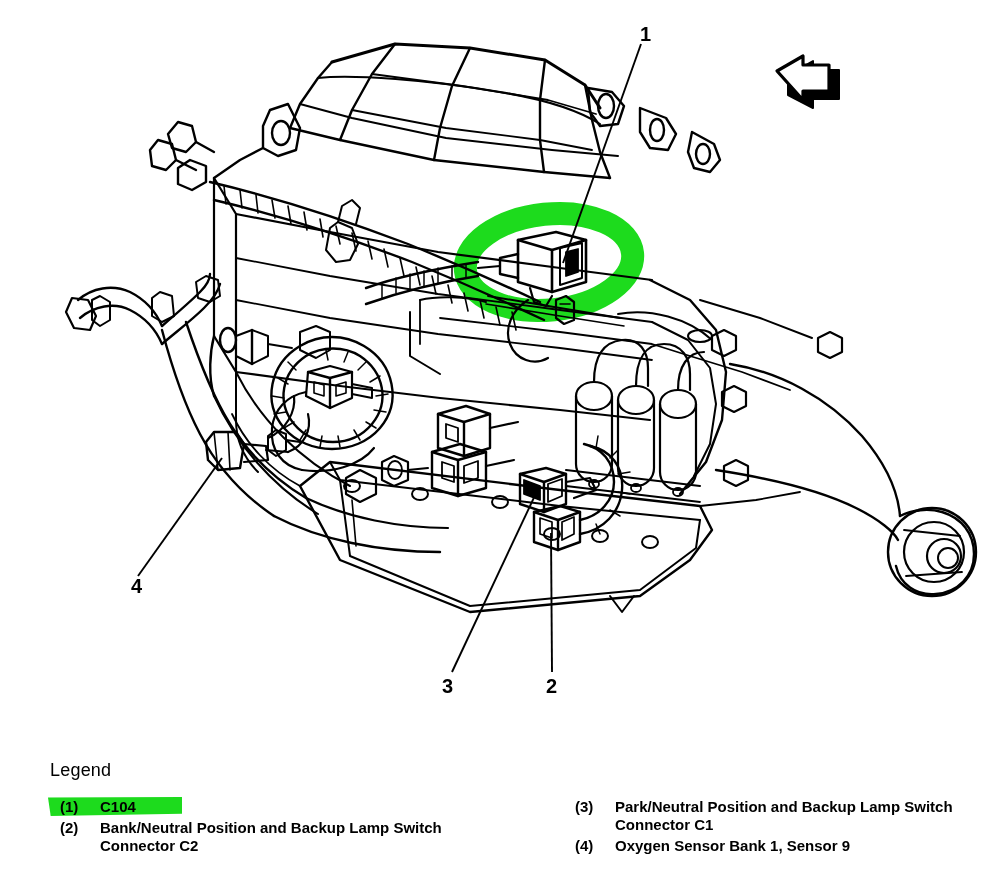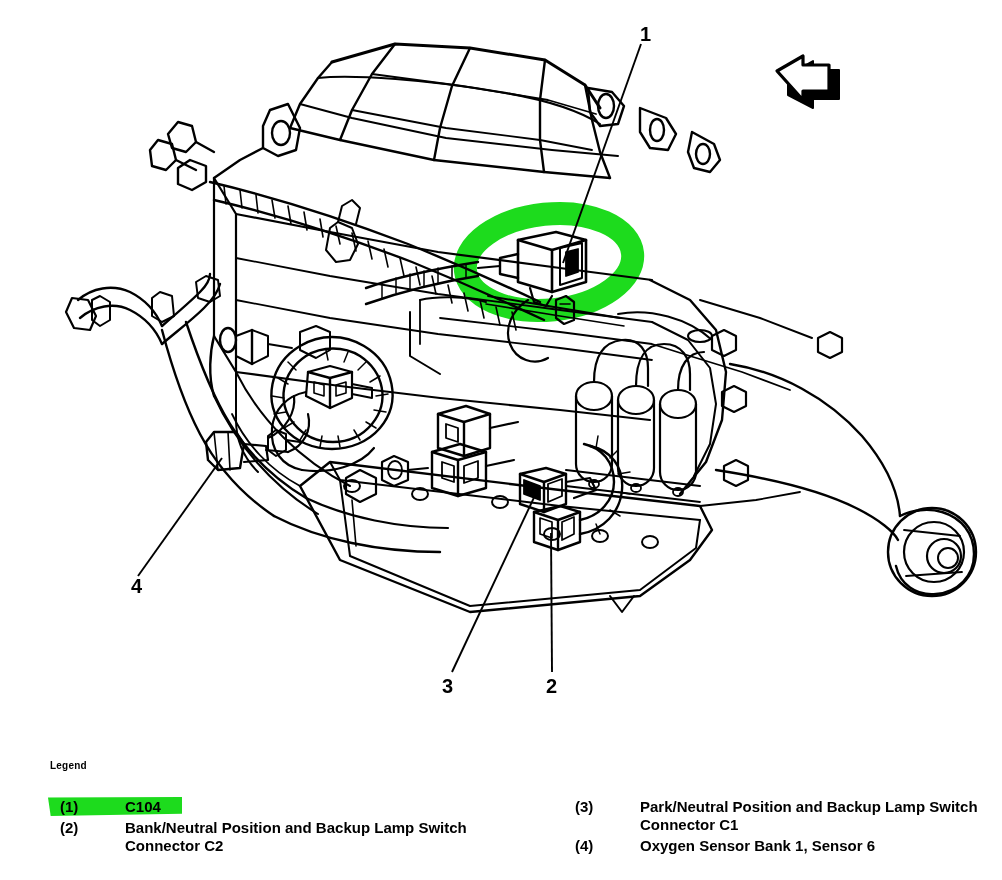--- a/index.html
+++ b/index.html
@@ -24,41 +24,41 @@
     z-index:0;
   }
   .callout-num span{position:relative;z-index:2;}
 
   
   #legend{
     position:absolute;left:50px;top:760px;width:940px;height:115px;
   }
   #legend-title{
     position:absolute;left:0;top:0;
-    font-size:10px;font-weight:700;letter-spacing:.2px;
+    font-size:18px;font-weight:400;letter-spacing:.2px;
   }
   .legend-col{position:absolute;top:38px;}
   #legend-col-left{left:10px;width:450px;}
   #legend-col-right{left:525px;width:420px;}
   .legend-item{
     position:relative;
     display:flex;
     align-items:flex-start;
     margin-bottom:3px;
     font-size:15px;
     line-height:18px;
     font-weight:600;
   }
   .legend-idx{
     flex:0 0 auto;width:40px;text-align:left;
     font-weight:600;
     position:relative;z-index:2;
   }
   .legend-text{
-    flex:1 1 auto;position:relative;z-index:2;margin-left:25px;
+    flex:1 1 auto;position:relative;z-index:2;
   }
   .legend-item.highlight::before{
     content:"";
     position:absolute;
     left:-12px;top:-1px;
     width:134px;height:19px;
     background:#1ddb1d;
     z-index:0;
     clip-path:polygon(0 2%,100% 0,100% 88%,2% 100%);
   }
@@ -412,16 +412,16 @@
 
   <div class="legend-col" id="legend-col-right">
 
     <div class="legend-item">
       <div class="legend-idx">(3)</div>
       <div class="legend-text">Park/Neutral Position and Backup Lamp Switch Connector C1</div>
     </div>
 
     <div class="legend-item">
       <div class="legend-idx">(4)</div>
-      <div class="legend-text">Oxygen Sensor Bank 1, Sensor 6</div>
+      <div class="legend-text">Oxygen Sensor Bank 1, Sensor 9</div>
     </div>
   </div>
 </div>
 
 </body></html>

